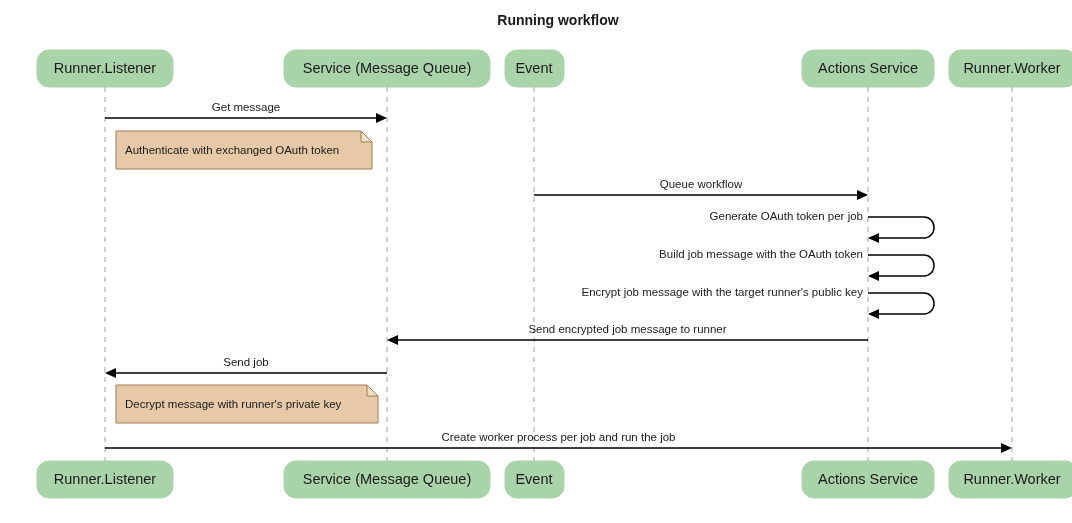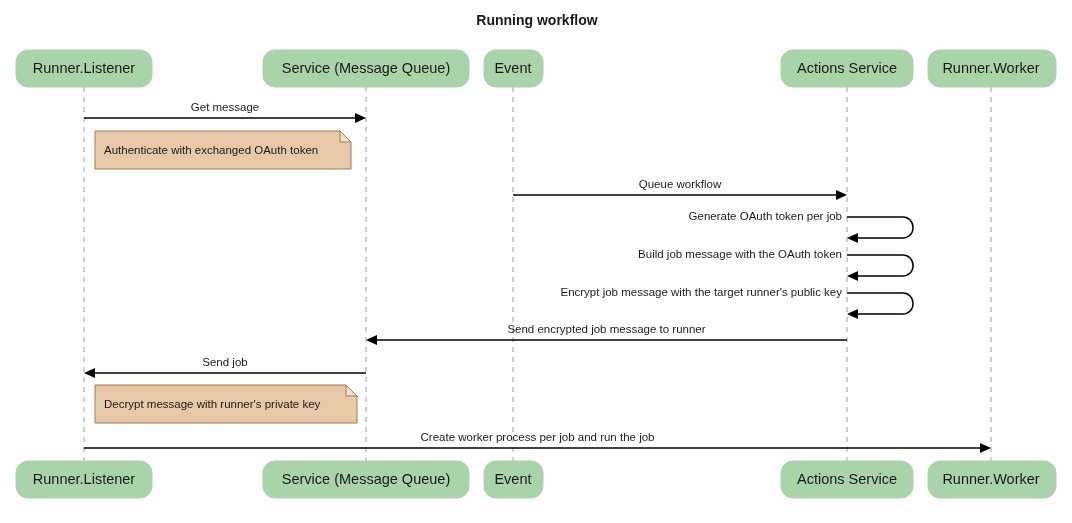--- a/index.html
+++ b/index.html
@@ -11,20 +11,21 @@
     font-family: "Liberation Sans", sans-serif;
     width: 1072px;
     height: 523px;
     overflow: hidden;
   }
   #diagram-root {
     position: relative;
     width: 897px;
     height: 523px;
     background: #ffffff;
+    margin-left: 21px;
   }
   svg#seq-svg {
     position: absolute;
     top: 0;
     left: 0;
     width: 1072px;
     height: 523px;
     display: block;
   }
   .diagram-title {

